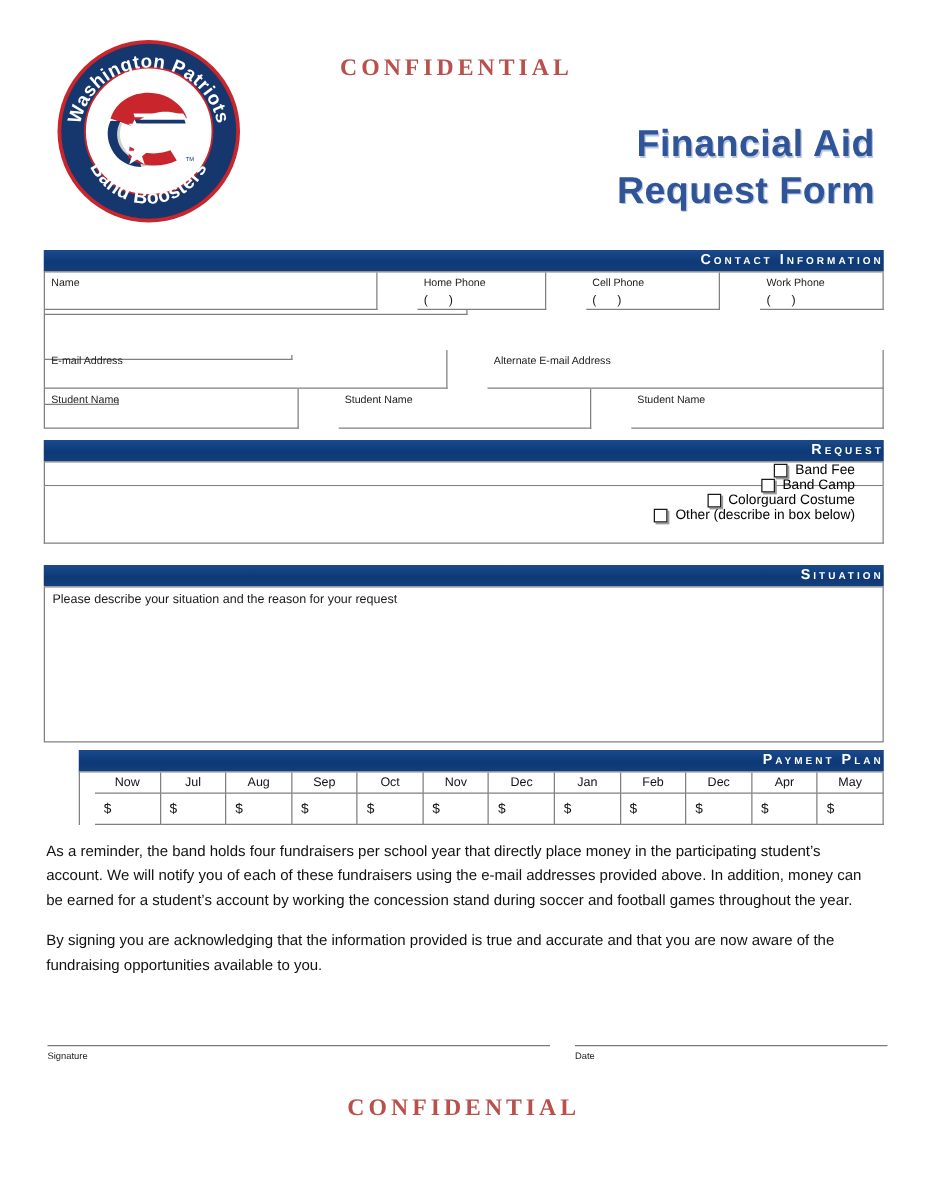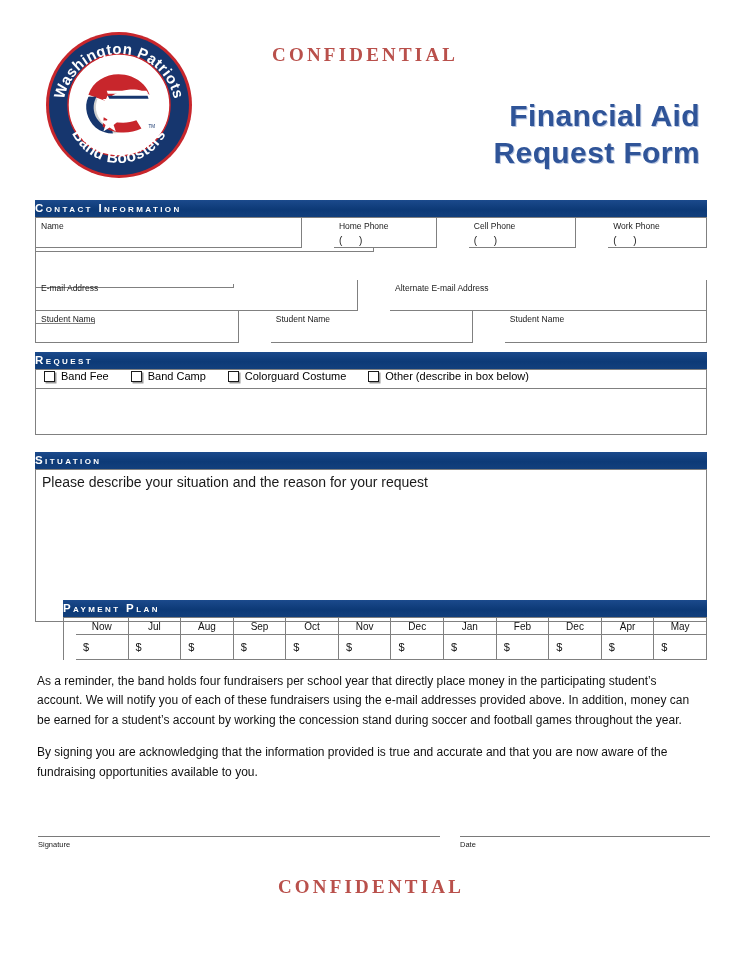--- a/index.html
+++ b/index.html
@@ -59,21 +59,21 @@
   
   .sheet {
     position: absolute;
     left: 35px;
     right: 35px;
   }
   .bar {
     background: linear-gradient(to bottom, #143f7e 0%, #0e3b78 45%, #0c3external 100%);
     background: linear-gradient(to bottom, #1b4a8c 0%, #0d3a77 55%, #123f7c 100%);
     color: #ffffff;
-    text-align: left;
+    text-align: right;
     height: 17px;
     line-height: 17px;
     font-size: 11.5px;
     font-weight: bold;
     font-variant: small-caps;
     letter-spacing: 2.4px;
   }
   .grid {
     border-left: 1px solid #808080;
     border-top: 1px solid #808080;
@@ -100,29 +100,30 @@
   #contact { top: 200px; }
   #contact .r1 { height: 30px; }
   #contact .r2 { height: 32px; flex-direction: column; }
   #contact .r3 { height: 31px; }
   #contact .r4 { height: 32px; }
 
   
   #request { top: 352px; }
   .checkrow {
     display: flex;
-    align-items: flex-start;
+    align-items: flex-end;
     height: 20px;
     border-left: 1px solid #808080;
     border-right: 1px solid #808080;
     border-bottom: 1px solid #808080;
     border-top: 1px solid #808080;
     box-sizing: border-box;
     padding-left: 8px;
     font-size: 11px;
+    flex-direction: column;
   }
   .chk {
     display: inline-block;
     width: 9px;
     height: 9px;
     border: 1.4px solid #1a1a1a;
     background: #ffffff;
     box-shadow: 1.5px 1.5px 0 #9a9a9a;
     margin-right: 6px;
     flex: 0 0 auto;
@@ -133,23 +134,23 @@
     border-right: 1px solid #808080;
     border-bottom: 1px solid #808080;
     box-sizing: border-box;
     background: #ffffff;
   }
   #request .bigbox { height: 46px; }
 
   
   #situation { top: 452px; }
   #situation .bigbox {
-    height: 153px;
+    height: 125px;
     padding: 4px 6px 0 6px;
-    font-size: 14px;
+    font-size: 10px;
     color: #1a1a1a;
     border-top: 1px solid #808080;
   }
 
   
   #payment { top: 600px; padding-left: 28px; }
   .pp-row { display: flex; box-sizing: border-box; margin-left: 12px; }
   .pp-cell {
     flex: 1 1 0;
     border-right: 1px solid #808080;

